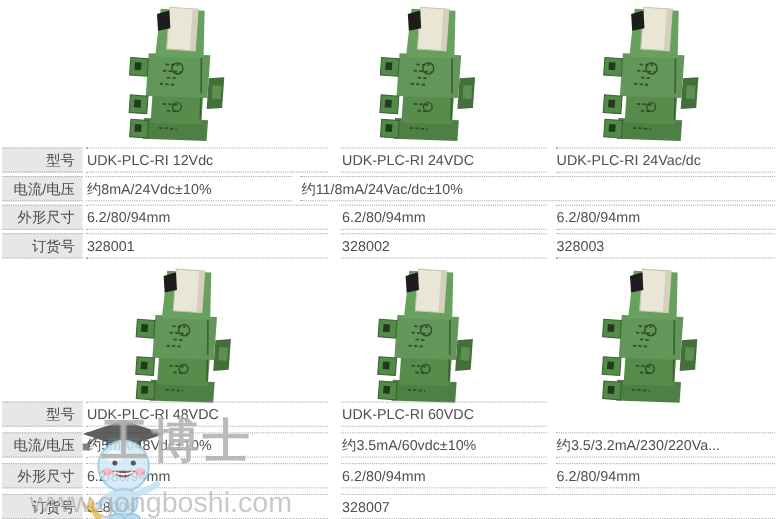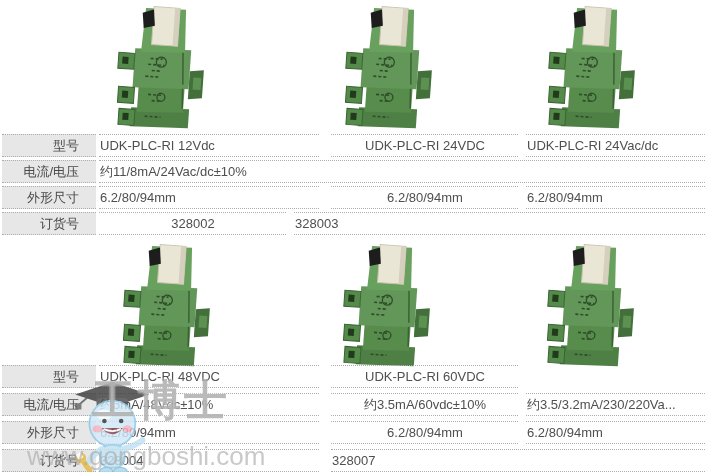--- a/index.html
+++ b/index.html
@@ -17,25 +17,25 @@
   .spec-row{display:flex;}
   .t-top .spec-row{height:23px;margin-bottom:3px;}
   .t-bottom .spec-row{height:23px;margin-bottom:5px;}
   .cell{
     box-sizing:border-box;
     border-top:1px dotted #adadad;border-bottom:1px dotted #adadad;
     font-size:13px;line-height:21px;color:#4f4f4f;
     white-space:nowrap;overflow:hidden;
   }
   .c-label{
-    width:94px;margin-right:3px;background:#e7e7e7;
-    text-align:right;padding-right:17px;color:#4a4a4a;
+    width:73px;margin-right:3px;background:#e7e7e7;
+    text-align:right;padding-right:7px;color:#4a4a4a;
   }
   .c-v1{width:220px;margin-right:12px;padding-left:1px;}
-  .c-v2{width:187px;margin-right:8px;padding-left:1px;text-align:center;}
+  .c-v2{width:187px;margin-right:8px;padding-left:1px;}
   .c-v3{flex:1;padding-left:1px;}
   
   .wm{position:absolute;z-index:3;pointer-events:none;}
   .wm-mascot{left:24px;top:359px;width:102px;height:106px;opacity:.82;}
   .wm-mascot svg{width:100%;height:100%;display:block;}
   .wm-brand{
     left:92px;top:372px;font-size:43px;font-weight:bold;letter-spacing:3px;
     color:rgba(110,110,110,.48);text-shadow:0 0 2px rgba(255,255,255,.9);
   }
   .wm-slogan{left:110px;top:417px;font-size:19px;letter-spacing:1px;color:rgba(128,128,128,.55);}
@@ -133,30 +133,32 @@
 
   <div class="spec-table t-top" style="top:134px">
     <div class="spec-row">
       <div class="cell c-label">型号</div>
       <div class="cell c-v1">UDK-PLC-RI 12Vdc</div>
       <div class="cell c-v2">UDK-PLC-RI 24VDC</div>
       <div class="cell c-v3">UDK-PLC-RI 24Vac/dc</div>
     </div>
     <div class="spec-row">
       <div class="cell c-label">电流/电压</div>
+      <div class="cell c-v2">约8mA/24Vdc±10%</div>
       <div class="cell c-v3">约11/8mA/24Vac/dc±10%</div>
     </div>
     <div class="spec-row">
       <div class="cell c-label">外形尺寸</div>
       <div class="cell c-v1">6.2/80/94mm</div>
       <div class="cell c-v2">6.2/80/94mm</div>
       <div class="cell c-v3">6.2/80/94mm</div>
     </div>
     <div class="spec-row">
       <div class="cell c-label">订货号</div>
+      <div class="cell c-v1">328001</div>
       <div class="cell c-v2">328002</div>
       <div class="cell c-v3">328003</div>
     </div>
   </div>
 
   <figure class="product-img" style="left:108px;top:243px">
       <svg>
         <use href="#relay-module"></use>
       </svg>
     </figure>

